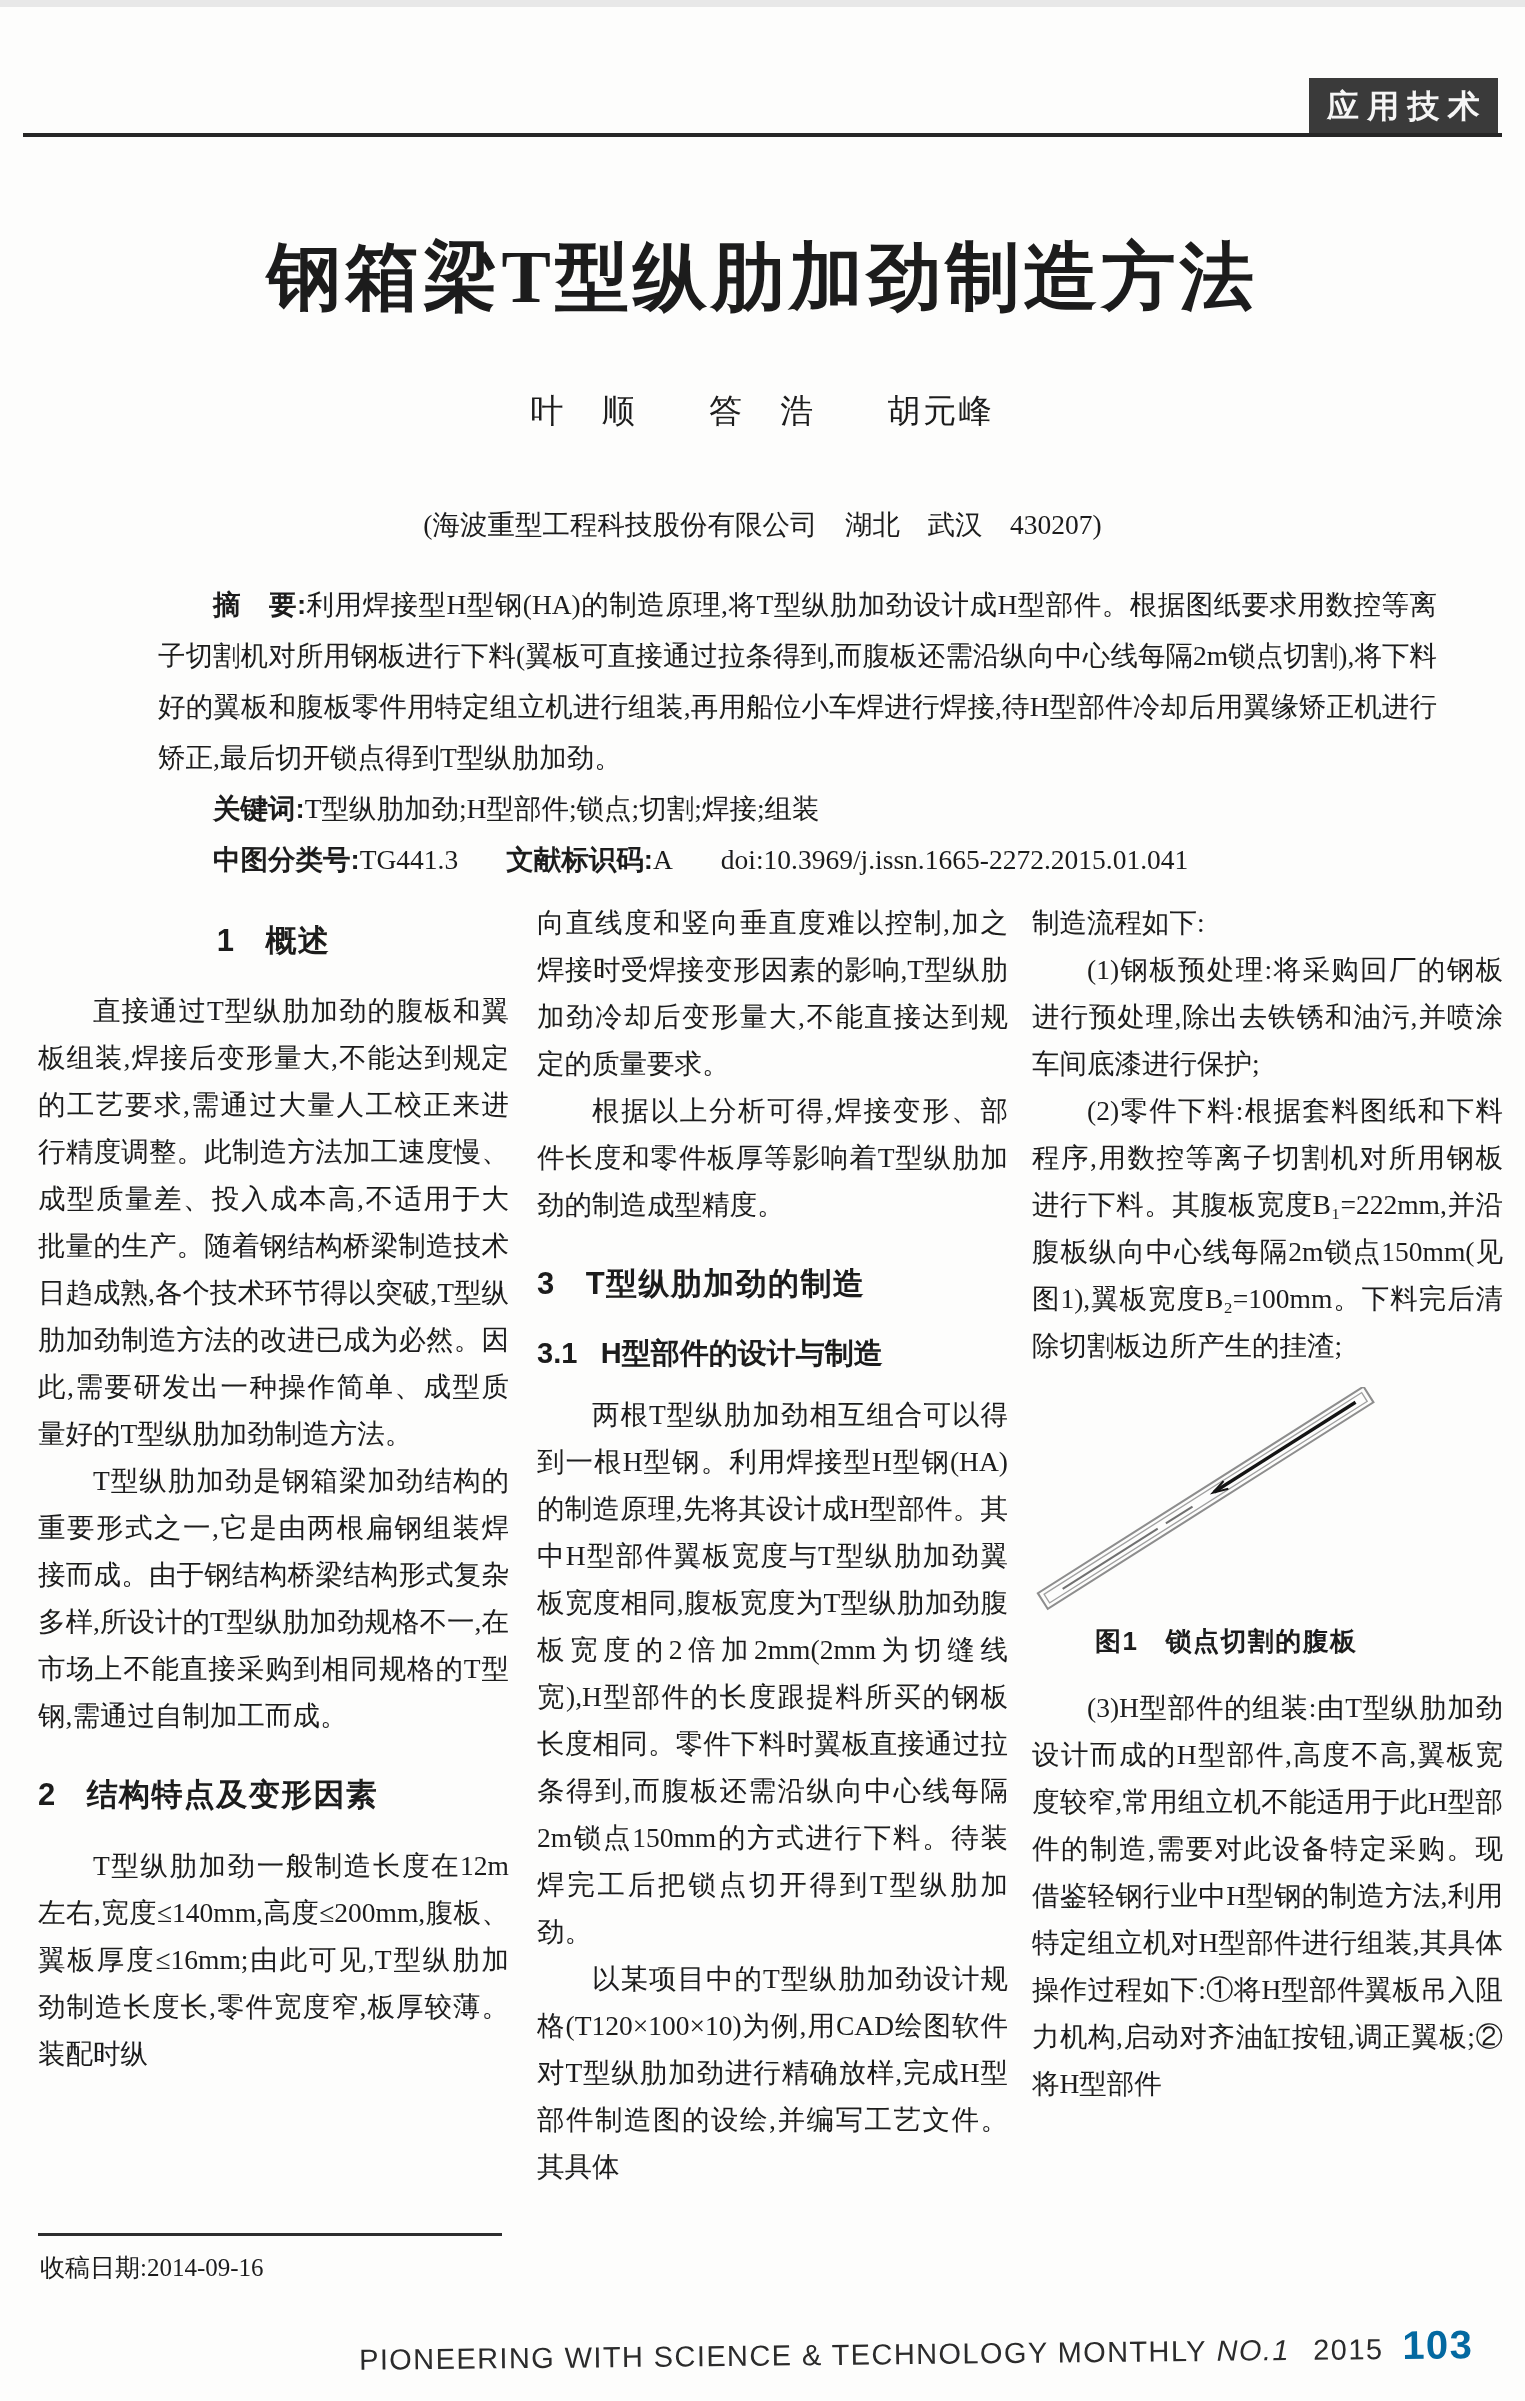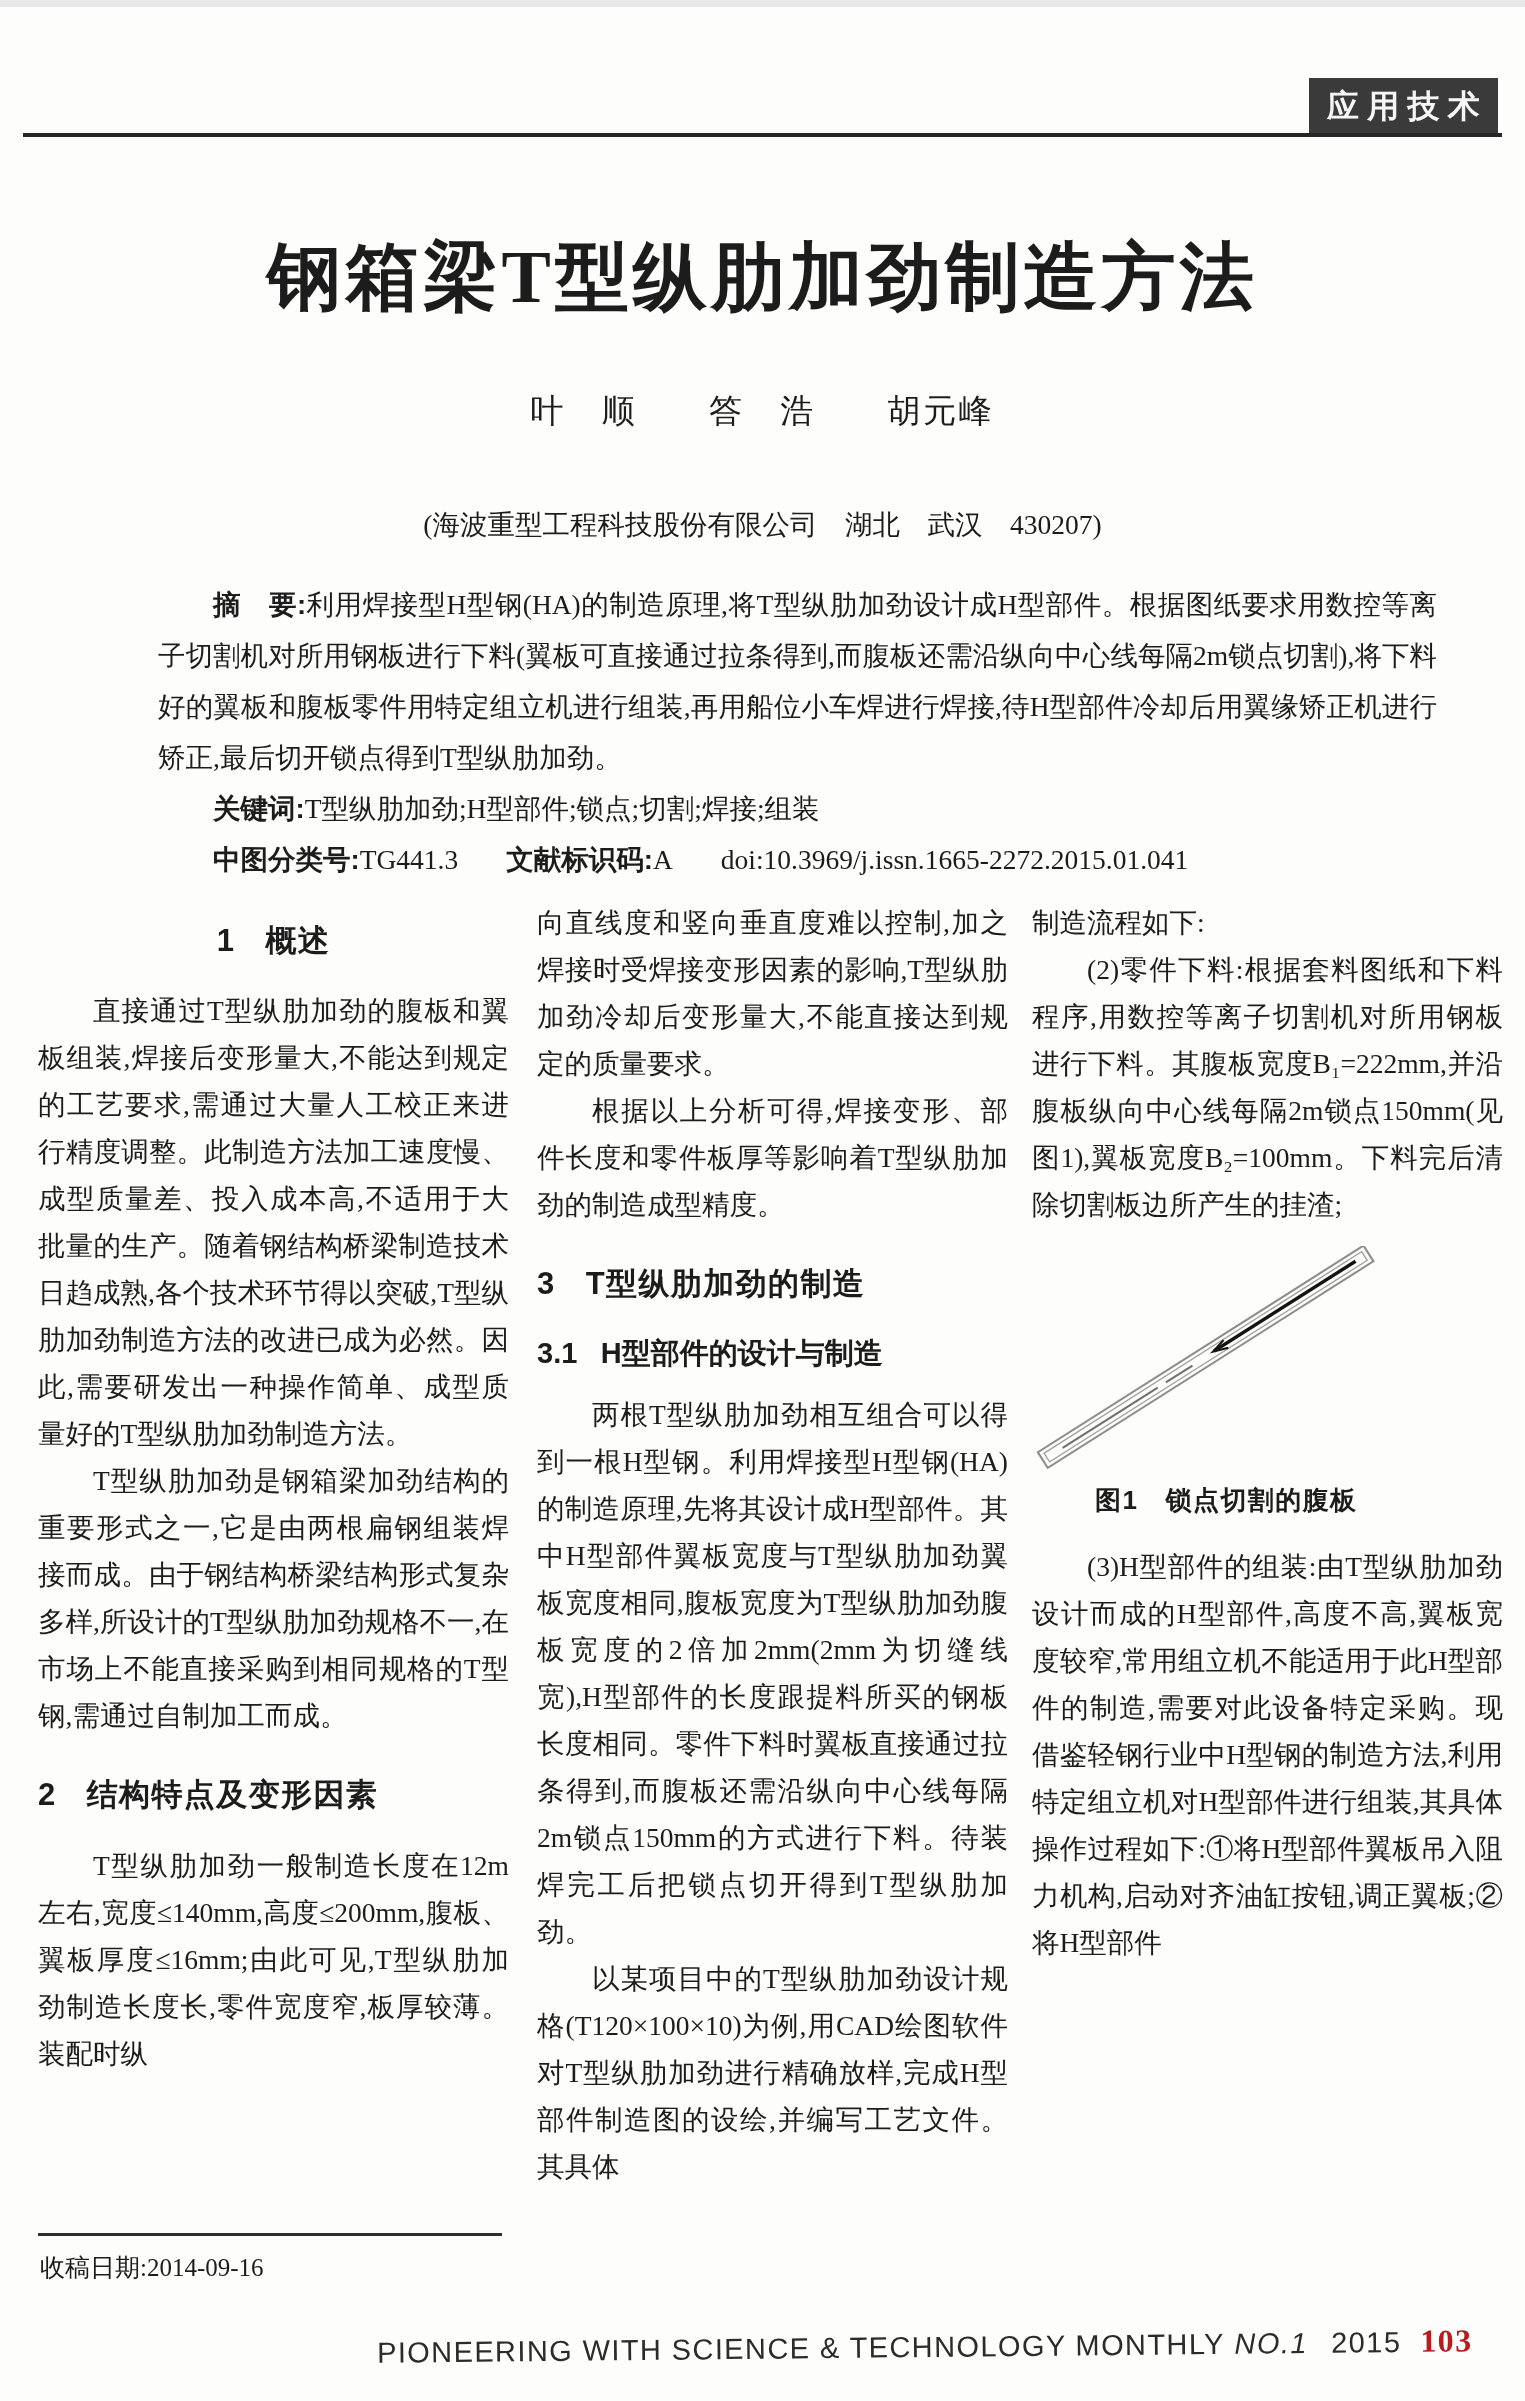--- a/index.html
+++ b/index.html
@@ -65,22 +65,22 @@
   .received{position:absolute; top:2244px; left:40px; font-size:25px;}
   .journal-footer{
     position:absolute; top:2321px; right:52px;
     font-family:"Liberation Sans", sans-serif; font-size:29px;
     letter-spacing:1.4px; color:#2b2b2b; white-space:nowrap;
     transform:rotate(-0.6deg);
   }
   .journal-footer .issue{font-style:italic; margin-left:9.6px;}
   .journal-footer .year{margin-left:23.4px;}
   .journal-footer .pageno{
-    font-family:Liberation Serif, serif; font-weight:bold; font-size:32px; margin-left:19px;
-    color:#b91c1c;
+    font-family:Liberation Sans, sans-serif; font-weight:bold; font-size:40px; margin-left:19px;
+    color:#0369a1;
   }
 </style>
 </head>
 <body>
 
 <div id="page">
 
   <div class="badge">应用技术</div>
 
   <div class="top-rule"></div>
@@ -107,20 +107,21 @@
     <p class="cont">向直线度和竖向垂直度难以控制,加之焊接时受焊接变形因素的影响,T型纵肋加劲冷却后变形量大,不能直接达到规定的质量要求。</p>
     <p>根据以上分析可得,焊接变形、部件长度和零件板厚等影响着T型纵肋加劲的制造成型精度。</p>
     <div class="sec"><span class="secnum">3</span><span>T型纵肋加劲的制造</span></div>
     <div class="subsec"><span class="subnum">3.1</span><span>H型部件的设计与制造</span></div>
     <p>两根T型纵肋加劲相互组合可以得到一根H型钢。利用焊接型H型钢(HA)的制造原理,先将其设计成H型部件。其中H型部件翼板宽度与T型纵肋加劲翼板宽度相同,腹板宽度为T型纵肋加劲腹板宽度的2倍加2mm(2mm为切缝线宽),H型部件的长度跟提料所买的钢板长度相同。零件下料时翼板直接通过拉条得到,而腹板还需沿纵向中心线每隔2m锁点150mm的方式进行下料。待装焊完工后把锁点切开得到T型纵肋加劲。</p>
     <p>以某项目中的T型纵肋加劲设计规格(T120×100×10)为例,用CAD绘图软件对T型纵肋加劲进行精确放样,完成H型部件制造图的设绘,并编写工艺文件。其具体</p>
   </div>
 
   <div class="col c3">
     <p class="cont">制造流程如下:</p>
+    <p>(1)钢板预处理:将采购回厂的钢板进行预处理,除出去铁锈和油污,并喷涂车间底漆进行保护;</p>
     <p>(2)零件下料:根据套料图纸和下料程序,用数控等离子切割机对所用钢板进行下料。其腹板宽度B₁=222mm,并沿腹板纵向中心线每隔2m锁点150mm(见图1),翼板宽度B₂=100mm。下料完后清除切割板边所产生的挂渣;</p>
 
     <div class="figure">
       <svg width="453" height="227" viewBox="0 0 660 330" xmlns="http://www.w3.org/2000/svg">
         <g transform="translate(16,312) rotate(-32.4)">
 
           <rect x="0" y="-14" width="562" height="27" fill="none" stroke="#8d8d8d" stroke-width="3"></rect>
 
           <rect x="7" y="-8" width="548" height="15" fill="none" stroke="#a0a0a0" stroke-width="2"></rect>
 

